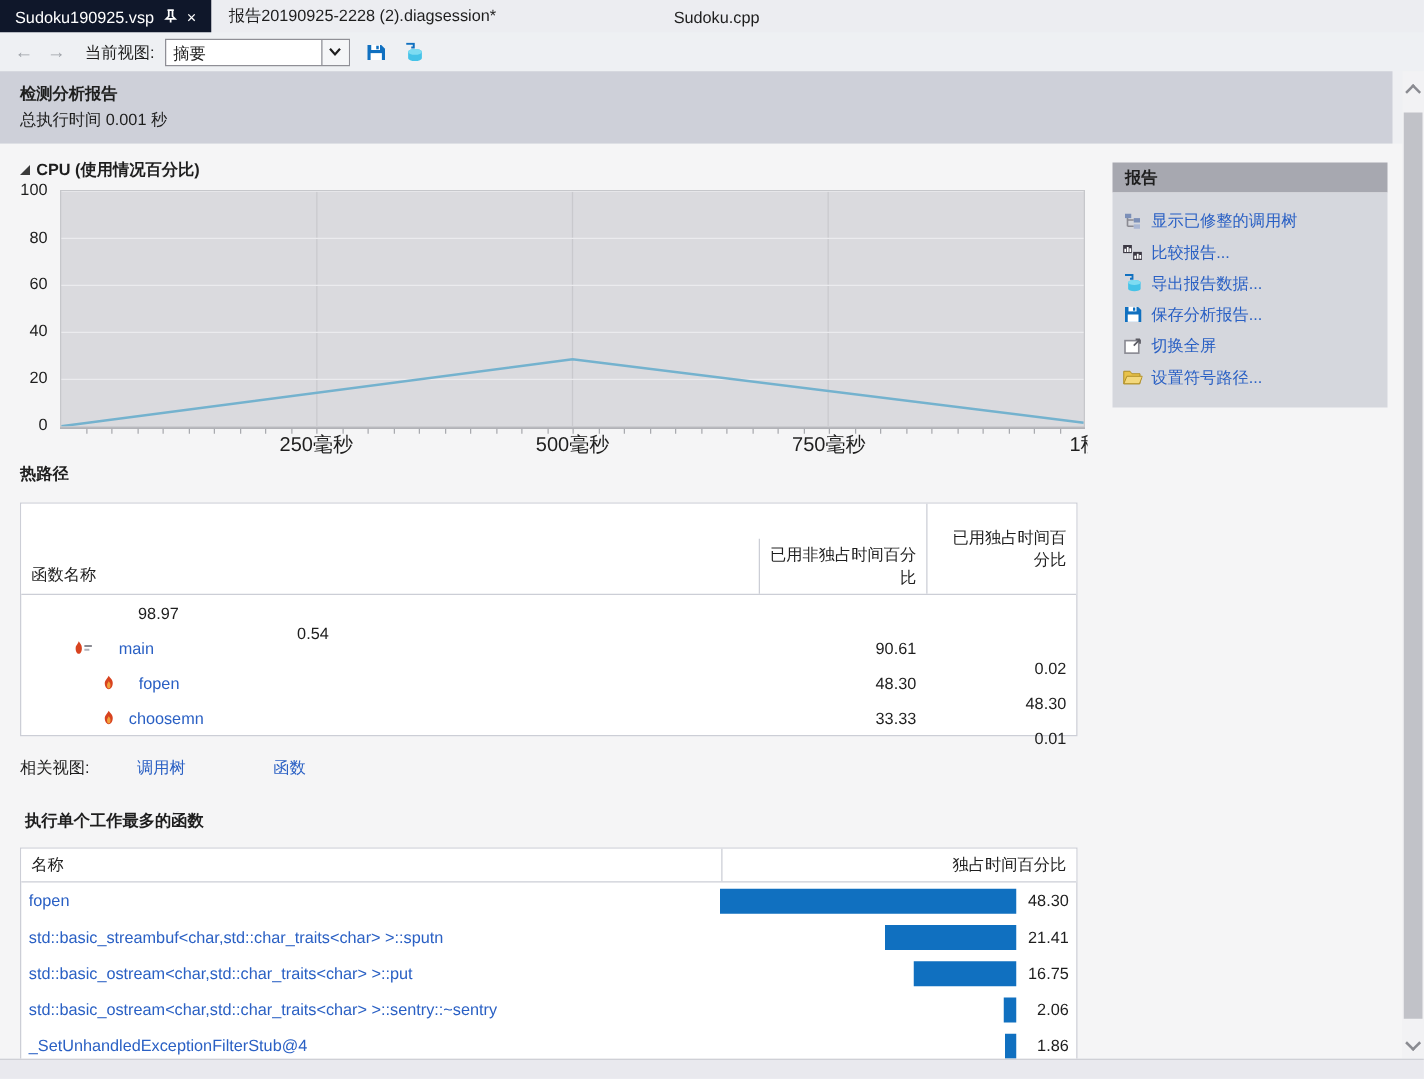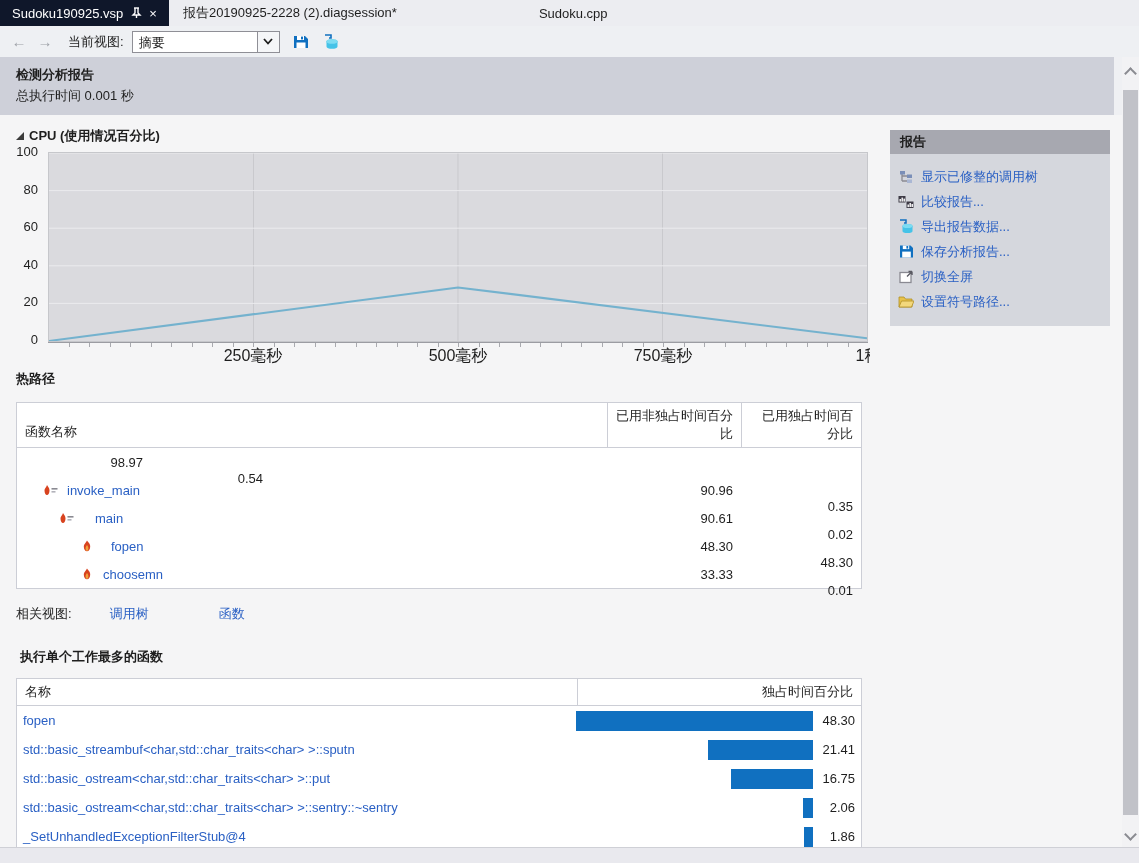--- a/index.html
+++ b/index.html
@@ -56,21 +56,21 @@
   
   .table { position:absolute; left:16px; width:846px; background:#ffffff; border:1px solid #ccced6; }
   .thead { display:flex; border-bottom:1px solid #ccced6; background:#ffffff; }
   .th { padding:4px 8px; }
   .num-h { border-left:1px solid #ccced6; text-align:right; display:flex; align-items:center; justify-content:flex-end; }
   .row { display:flex; align-items:center; }
   .fname { color:#2a60c4; cursor:pointer; }
   .cell-num { text-align:right; padding-right:8px; }
 
   .t1 .th-name { flex:1; display:flex; align-items:flex-end; padding-bottom:6px; }
-  .t1 .th-c2 { width:134px; }
+  .t1 .th-c2 { width:134px;margin-top:28px; }
   .t1 .th-c3 { width:120px; }
   .t1 .row { height:28px; }
   .t1 .c-name { flex:1; display:flex; align-items:center; gap:8px; }
   .t1 .c2 { width:134px; }
   .t1 .c3 { width:120px;margin-top:32px; }
   .ind-0 { padding-left:10px; } .ind-1 { padding-left:26px; } .ind-2 { padding-left:42px; } .ind-3 { padding-left:62px; }
 
   .related { position:absolute; left:16px; display:flex; gap:12px; align-items:center; }
   .related .rlink { color:#2a60c4; cursor:pointer; }
 
@@ -313,34 +313,20 @@
         <div class="th th-name">函数名称</div>
         <div class="th th-c2 num-h">已用非独占时间百分比</div>
         <div class="th th-c3 num-h">已用独占时间百分比</div>
       </div>
 
       <div class="row">
         <div class="c2 cell-num">98.97</div>
         <div class="c3 cell-num">0.54</div>
       </div>
 
-      <div class="row">
-        <div class="c-name ind-1">
-          <span class="picon">
-              <svg width="16" height="12" viewBox="0 0 16 12">
-                <path d="M4 1 C5 3 6.5 3.6 6.5 6.5 C6.5 9 5.4 11 4 11 C2.6 11 1.5 9 1.5 6.5 C1.5 5 2.3 4.2 2.9 3.2 C3.3 2.5 3.8 1.8 4 1Z" fill="#d8431f"></path>
-                <rect x="8.5" y="4" width="6" height="1.6" fill="#8a8a92"></rect>
-                <rect x="8.5" y="7" width="4" height="1.6" fill="#b2b2ba"></rect>
-              </svg>
-            </span>
-          <span class="fname">invoke_main</span>
-        </div>
-        <div class="c2 cell-num">90.96</div>
-        <div class="c3 cell-num">0.35</div>
-      </div>
 
       <div class="row">
         <div class="c-name ind-2">
           <span class="picon">
               <svg width="16" height="12" viewBox="0 0 16 12">
                 <path d="M4 1 C5 3 6.5 3.6 6.5 6.5 C6.5 9 5.4 11 4 11 C2.6 11 1.5 9 1.5 6.5 C1.5 5 2.3 4.2 2.9 3.2 C3.3 2.5 3.8 1.8 4 1Z" fill="#d8431f"></path>
                 <rect x="8.5" y="4" width="6" height="1.6" fill="#8a8a92"></rect>
                 <rect x="8.5" y="7" width="4" height="1.6" fill="#b2b2ba"></rect>
               </svg>
             </span>

